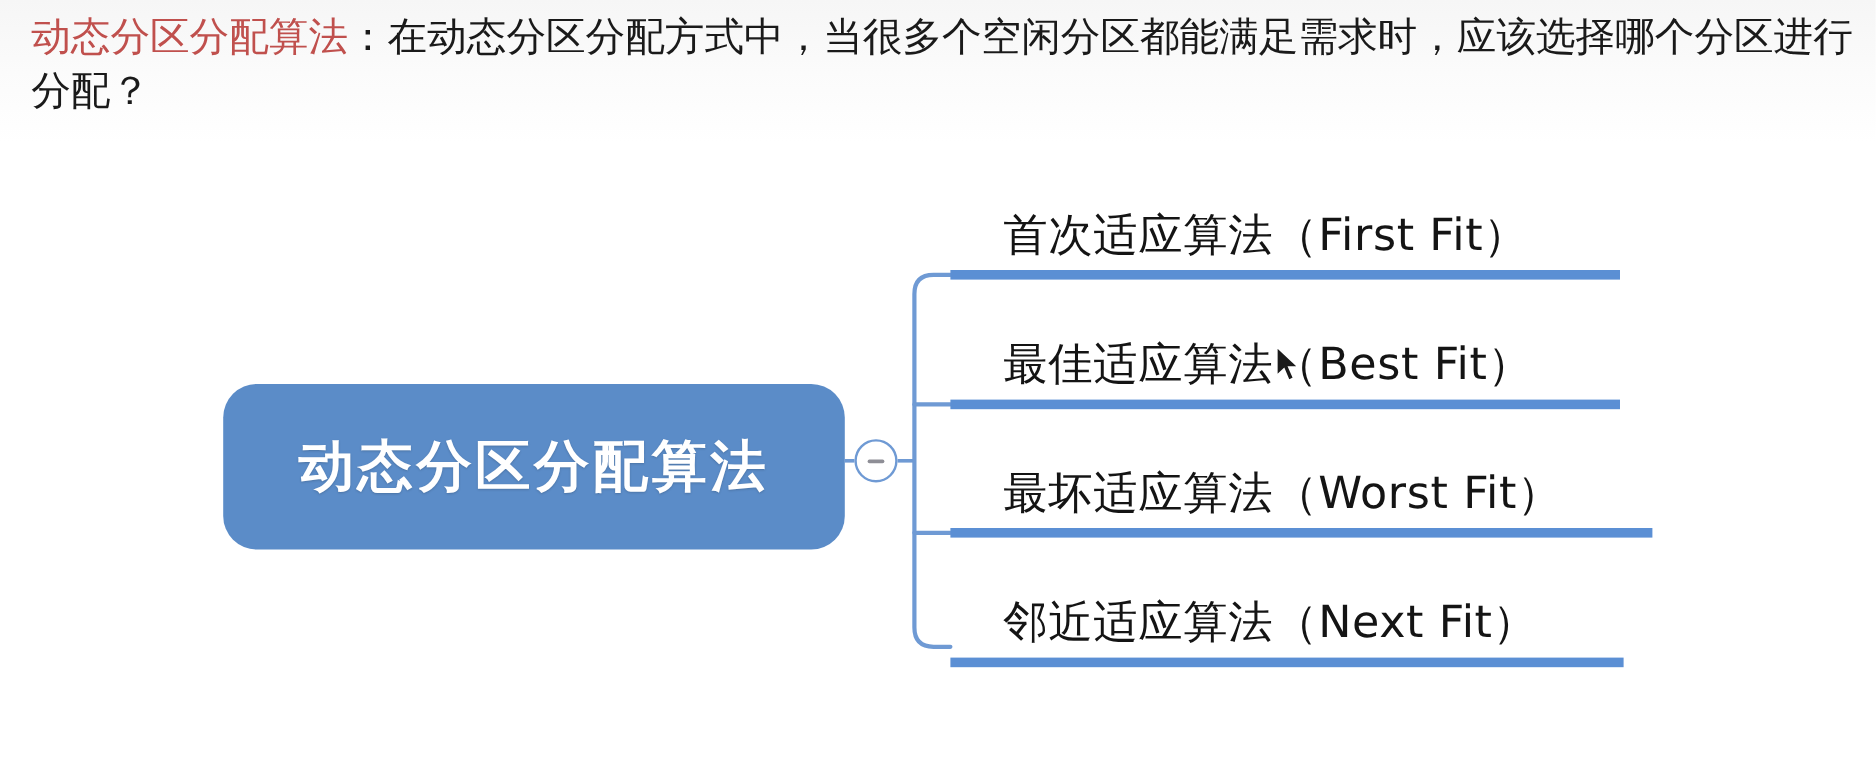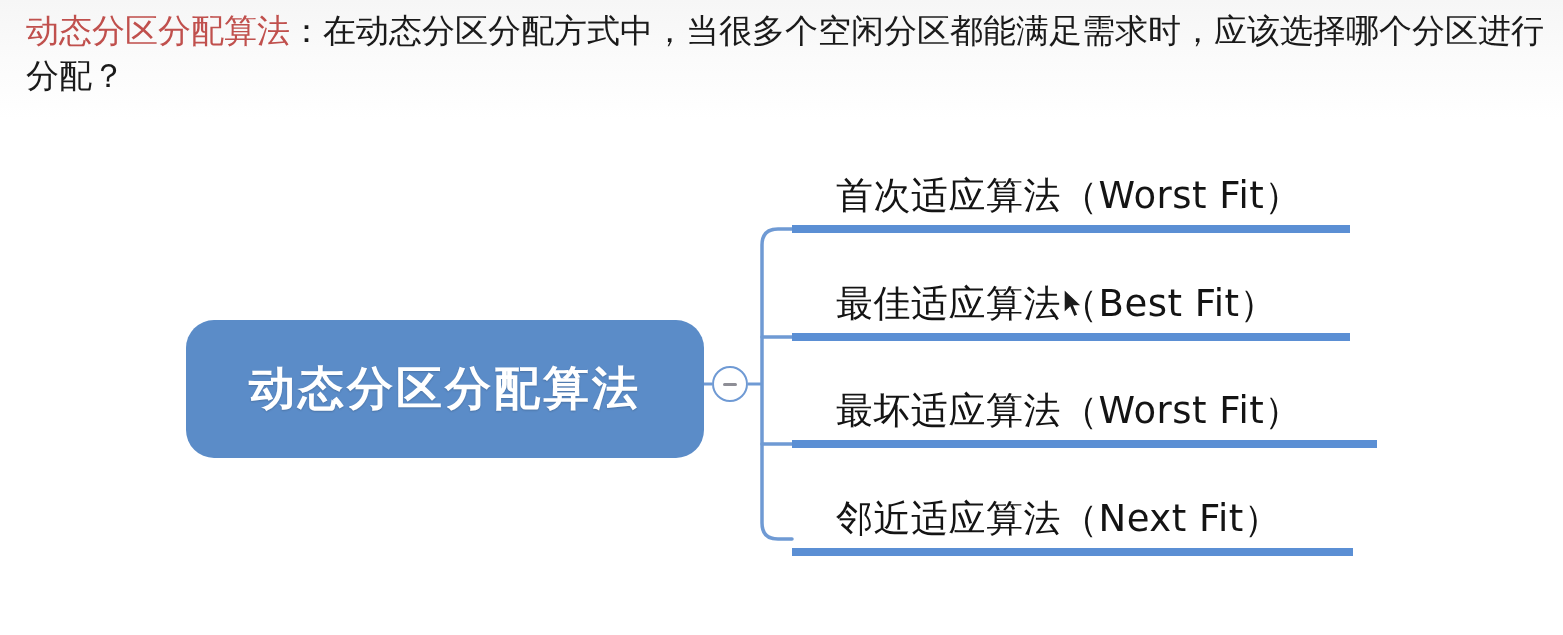--- a/index.html
+++ b/index.html
@@ -169,21 +169,21 @@
 
     <div class="root-node">
       <span class="root-node-label">动态分区分配算法</span>
     </div>
 
     <div class="toggle">
       <span class="toggle-minus"></span>
     </div>
 
     <div class="branch" style="left:792px; top:175px; width:600px;">
-      <span class="branch-label" style="left:44px;">首次适应算法（Worst Fit）</span>
+      <span class="branch-label" style="left:44px;">首次适应算法（First Fit）</span>
       <span class="branch-bar" style="width:558px;"></span>
     </div>
 
     <div class="branch" style="left:792px; top:283px; width:600px;">
       <span class="branch-label" style="left:44px;">最佳适应算法（Best Fit）</span>
       <span class="branch-bar" style="width:558px;"></span>
     </div>
 
     <div class="branch" style="left:792px; top:390px; width:620px;">
       <span class="branch-label" style="left:44px;">最坏适应算法（Worst Fit）</span>

